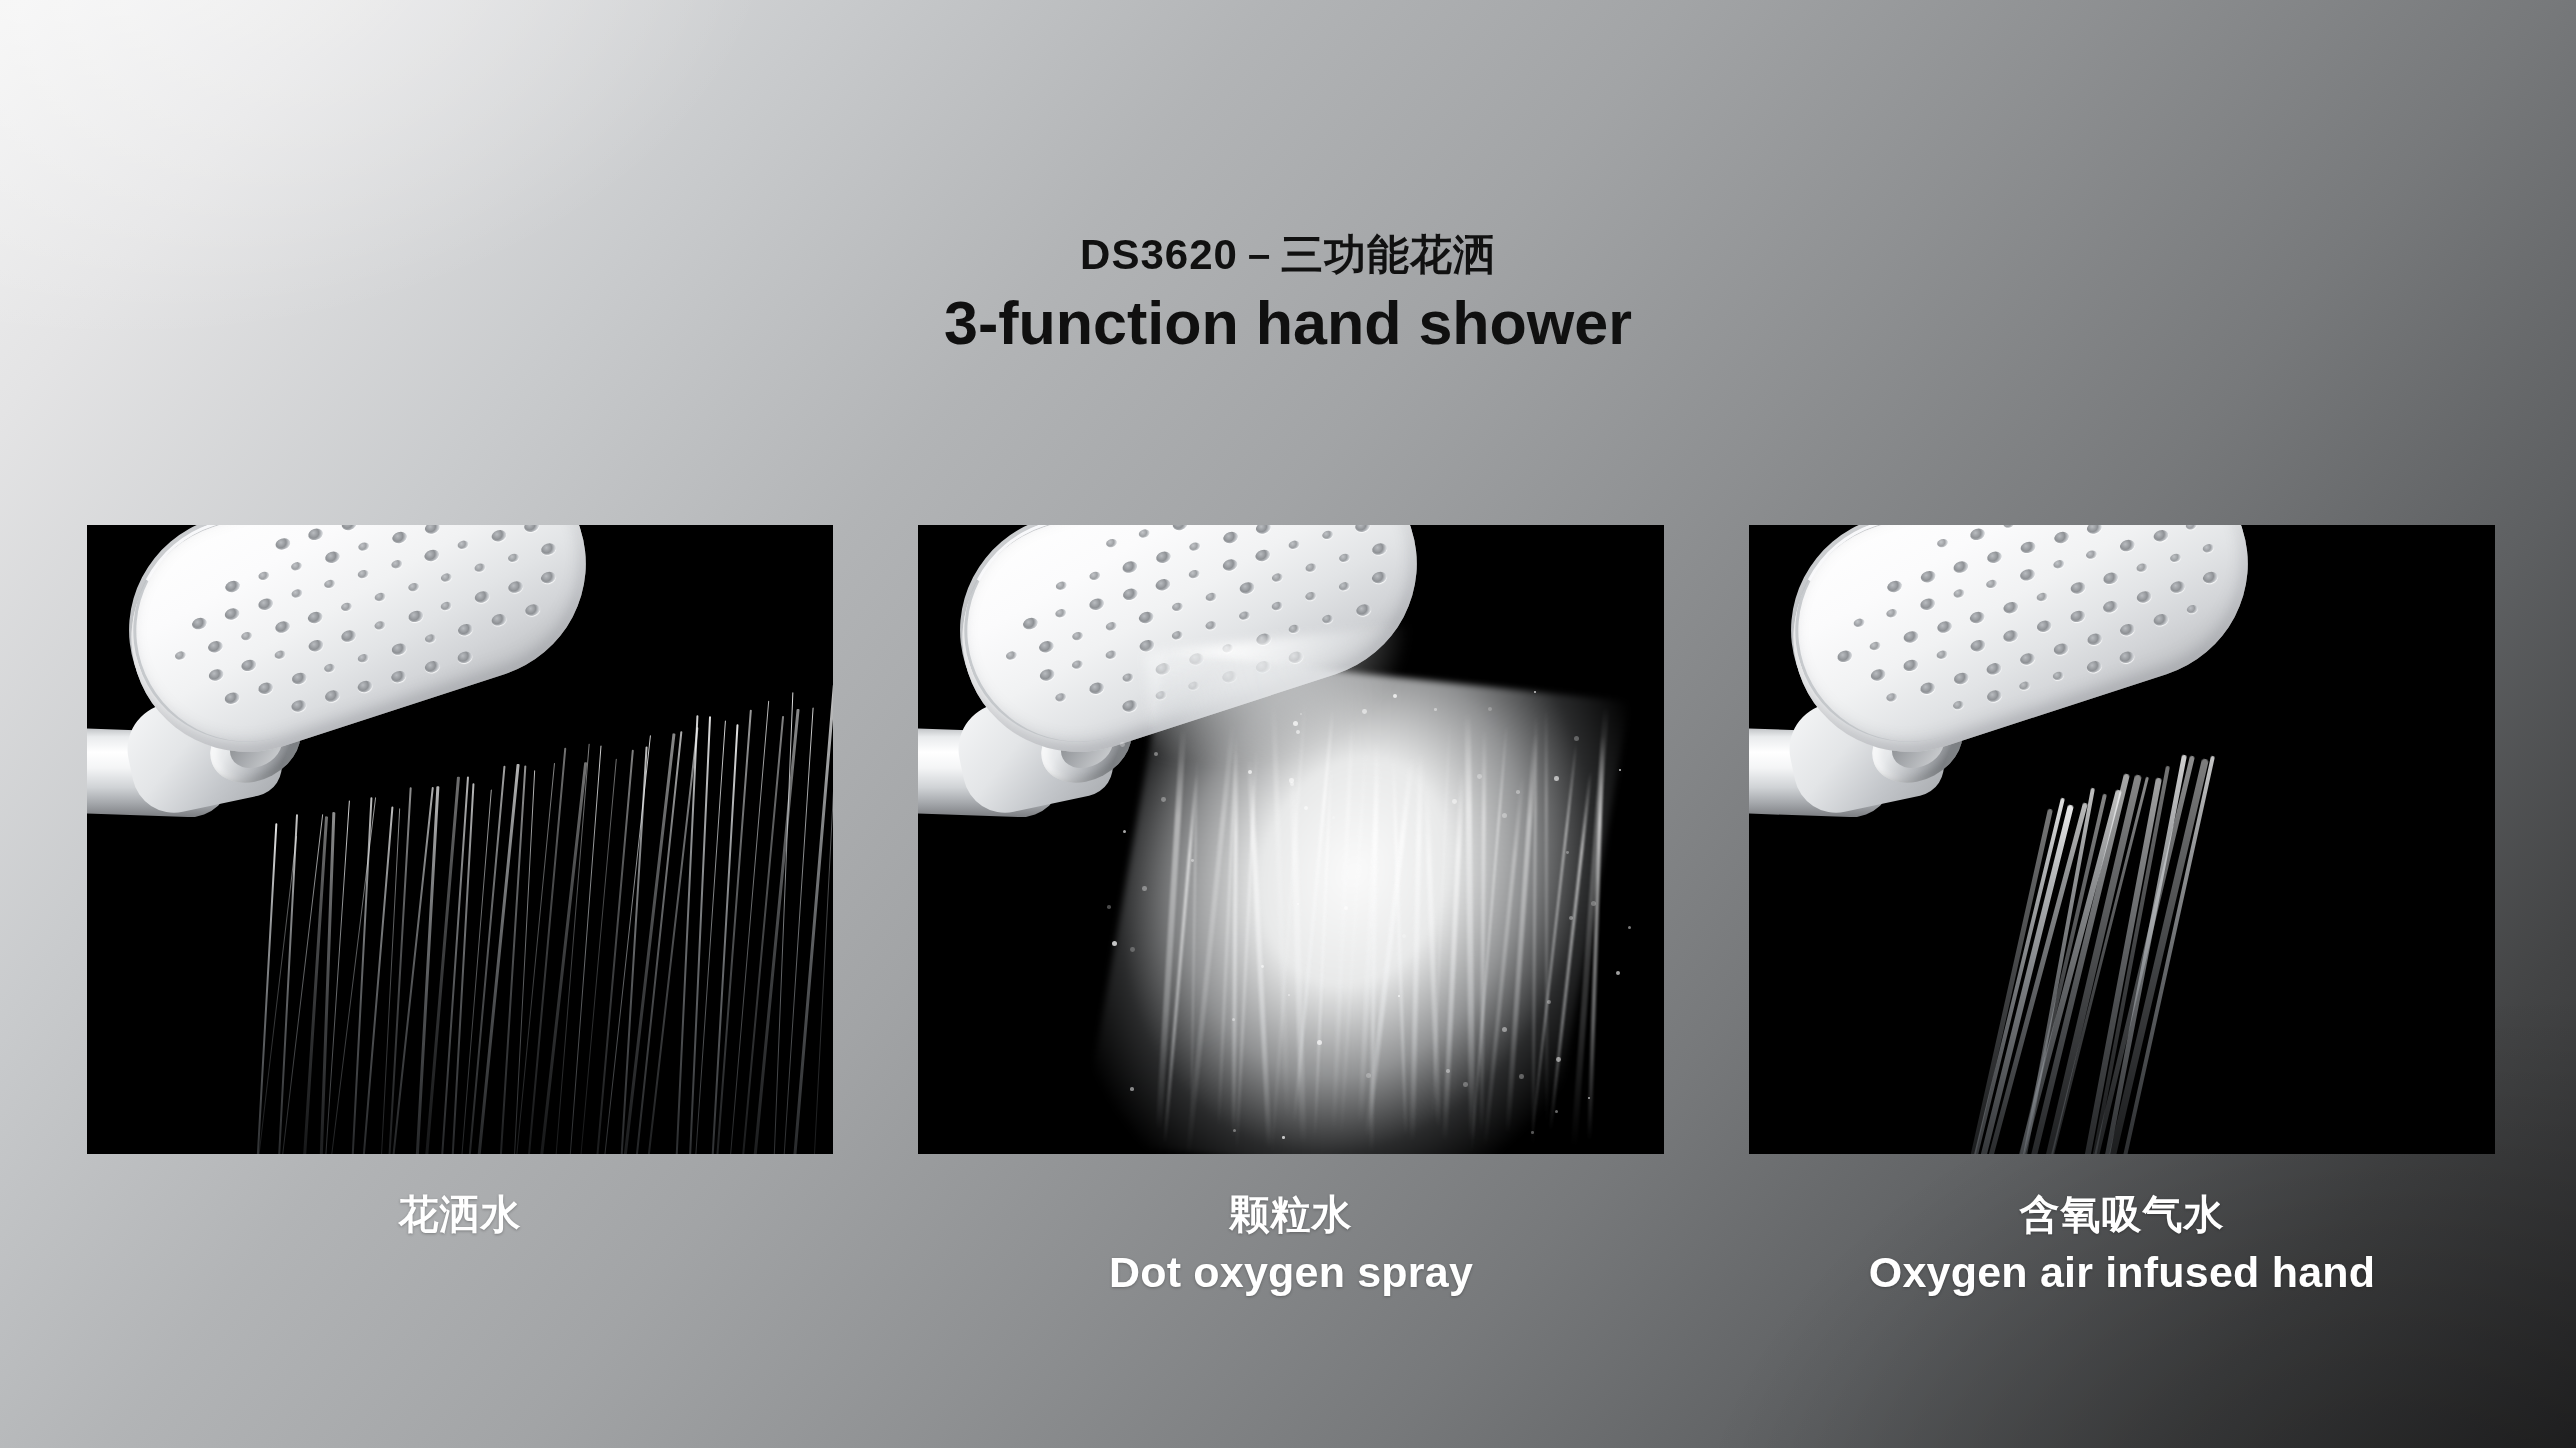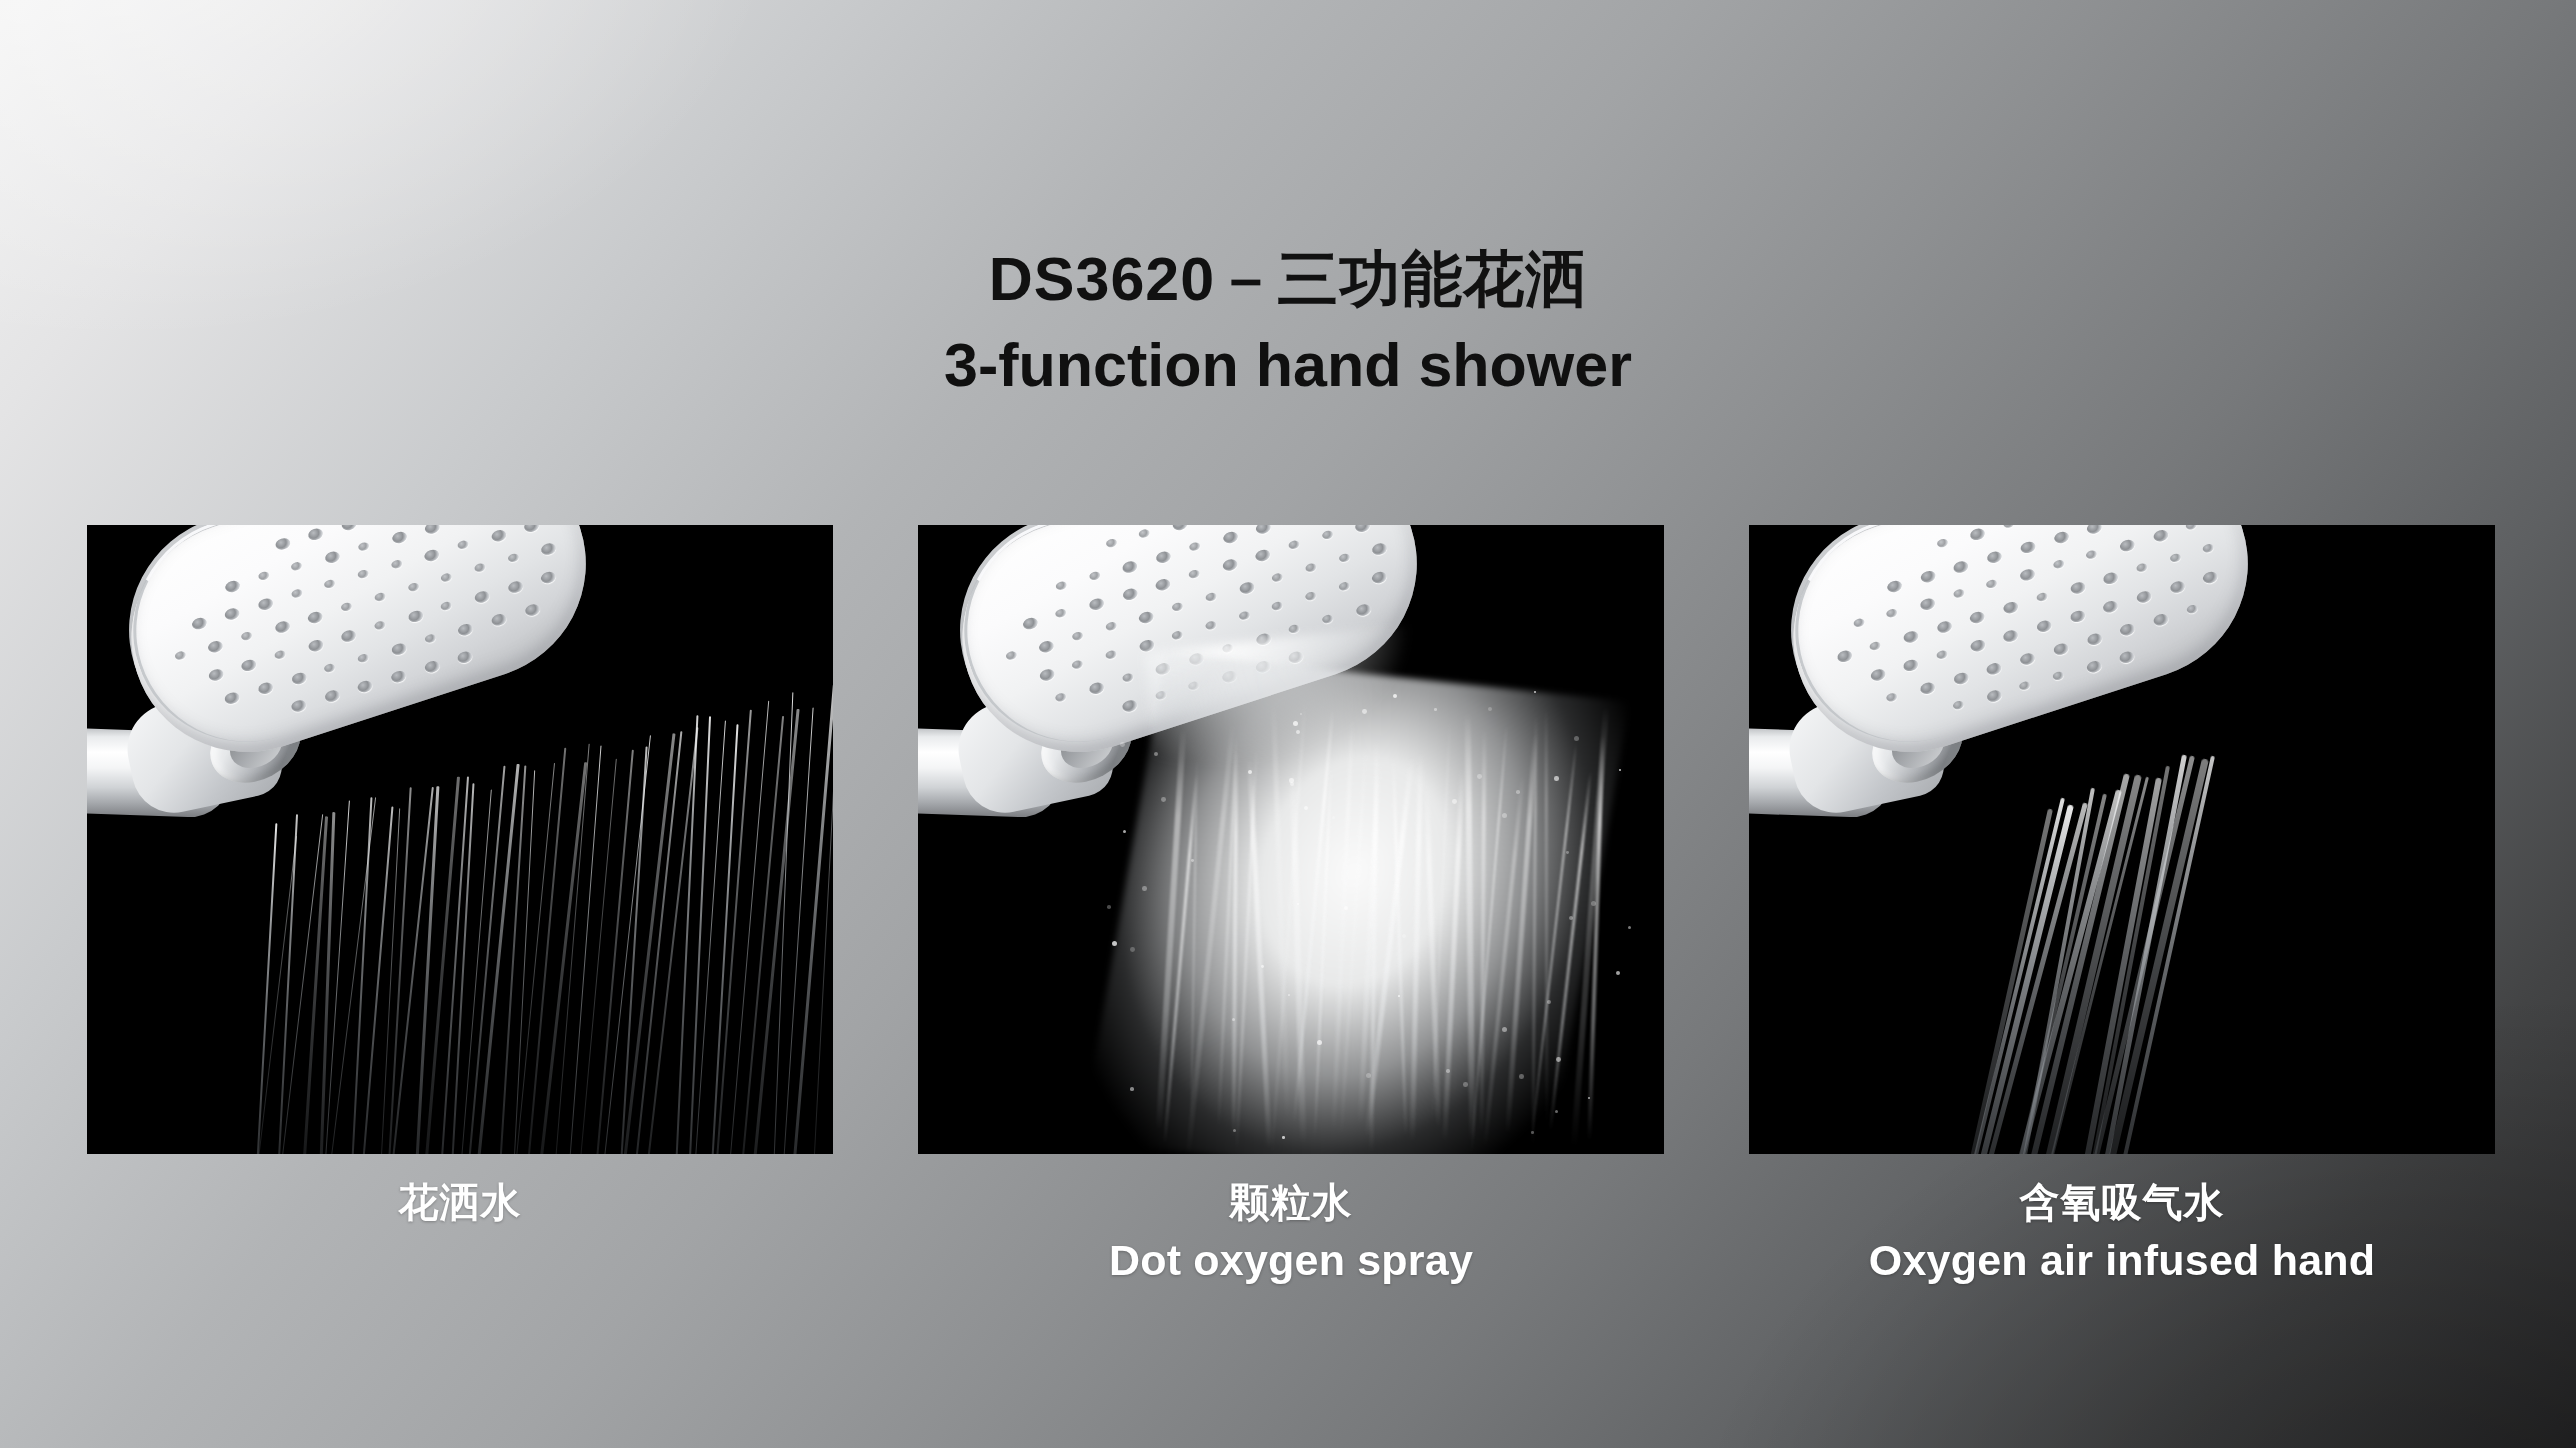--- a/index.html
+++ b/index.html
@@ -43,22 +43,22 @@
   
   .header {
     position: absolute;
     left: 0;
     top: 230px;
     width: 2576px;
     text-align: center;
     z-index: 5;
   }
   .title-cn {
-    margin: 14px;
-    font-size: 61px;
+    margin: 0;
+    font-size: 42px;
     font-weight: 700;
     letter-spacing: 1px;
     color: #111111;
     line-height: 1.18;
     white-space: nowrap;
   }
   .title-en {
     margin: 0;
     margin-top: 8px;
     font-size: 61px;
@@ -298,21 +298,21 @@
       rgba(238,241,244,0.82) 18%,
       rgba(206,211,217,0.62) 48%,
       rgba(166,172,179,0.46) 78%,
       rgba(128,134,141,0.34) 100%);
     border-radius: 4px;
     filter: blur(0.6px);
   }
 
   
   .caption {
-    margin-top: 24px;
+    margin-top: 36px;
     text-align: center;
     color: #ffffff;
     text-shadow: 0 1px 3px rgba(0,0,0,0.28);
   }
   .caption-cn {
     margin: 0;
     font-size: 40px;
     font-weight: 600;
     line-height: 1.24;
     letter-spacing: 1px;

